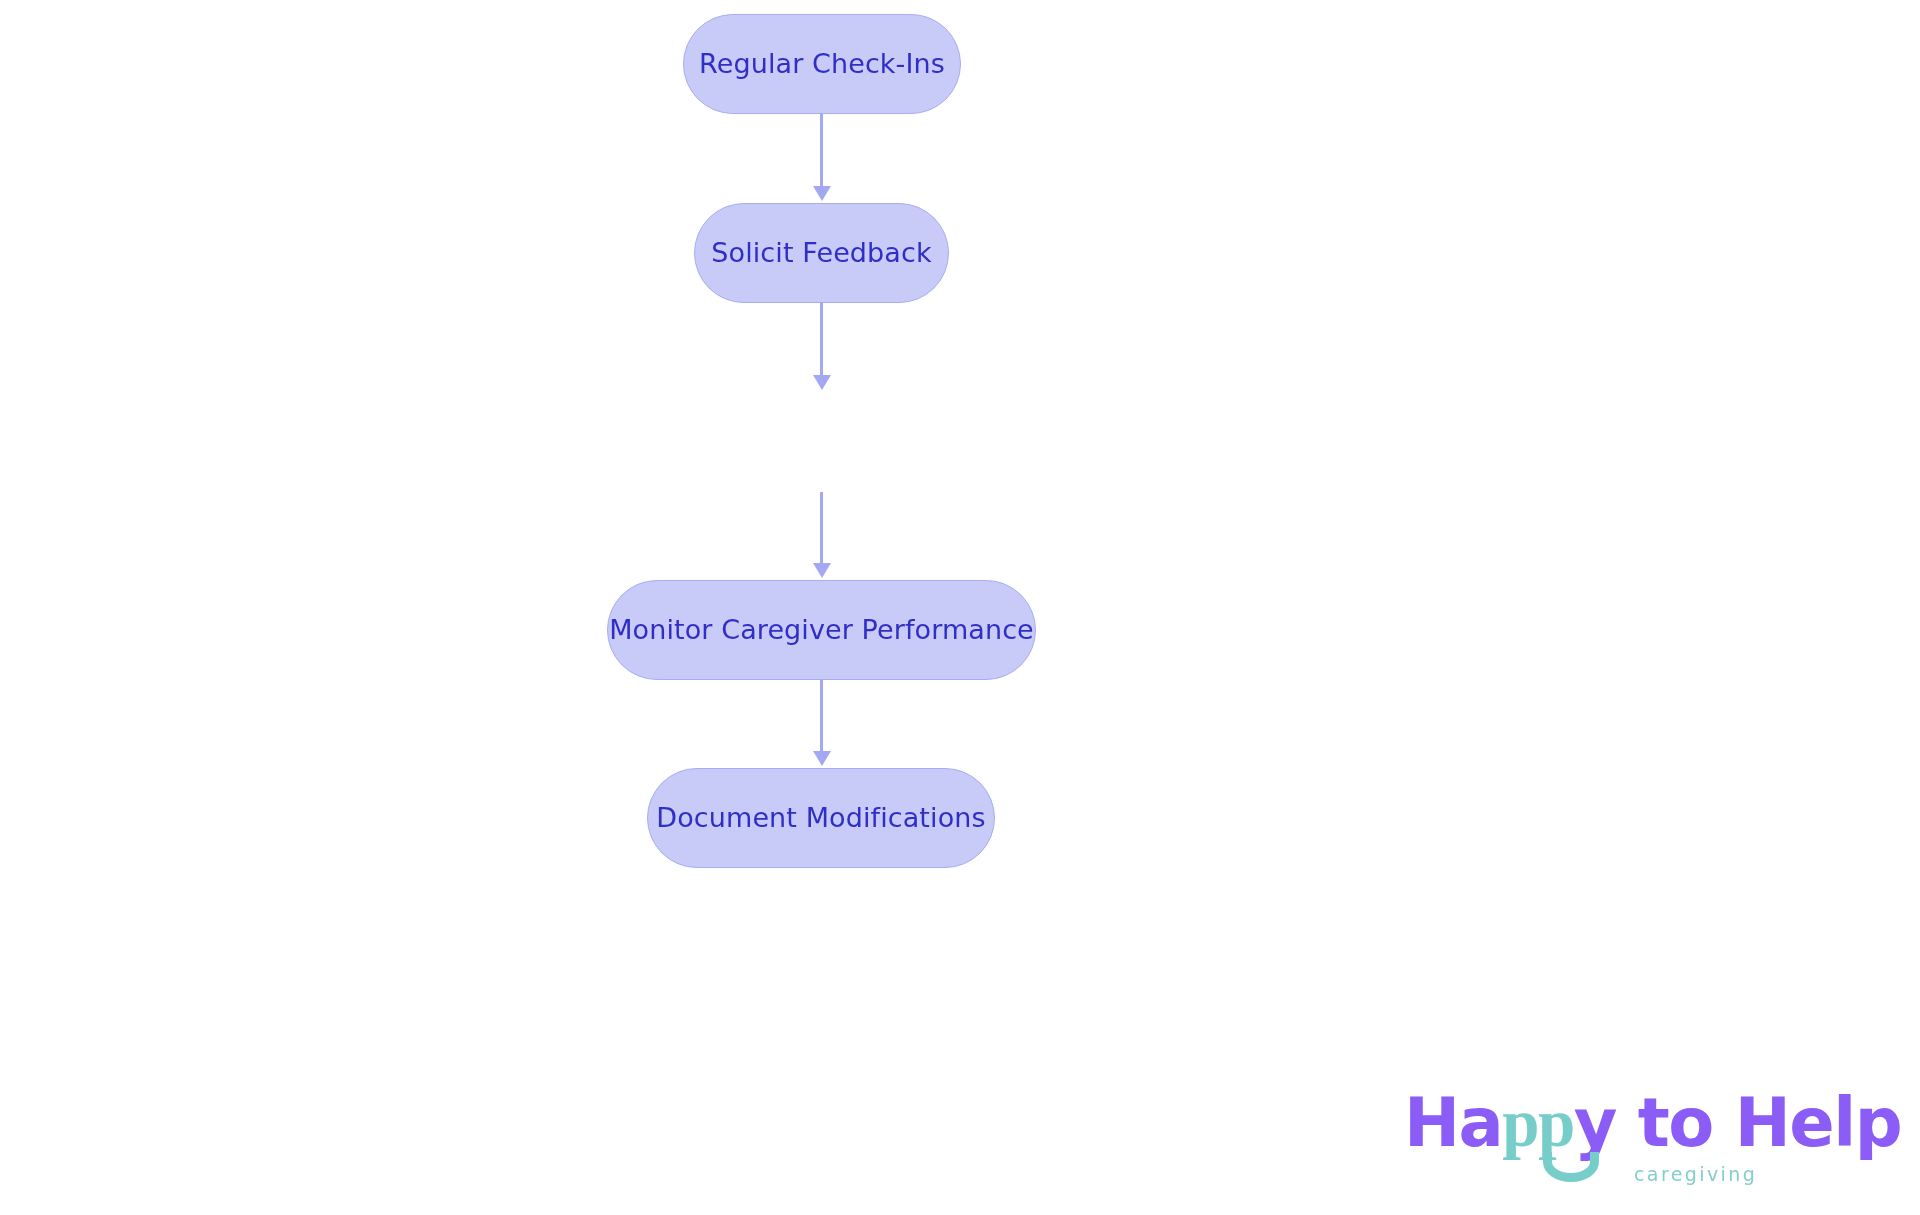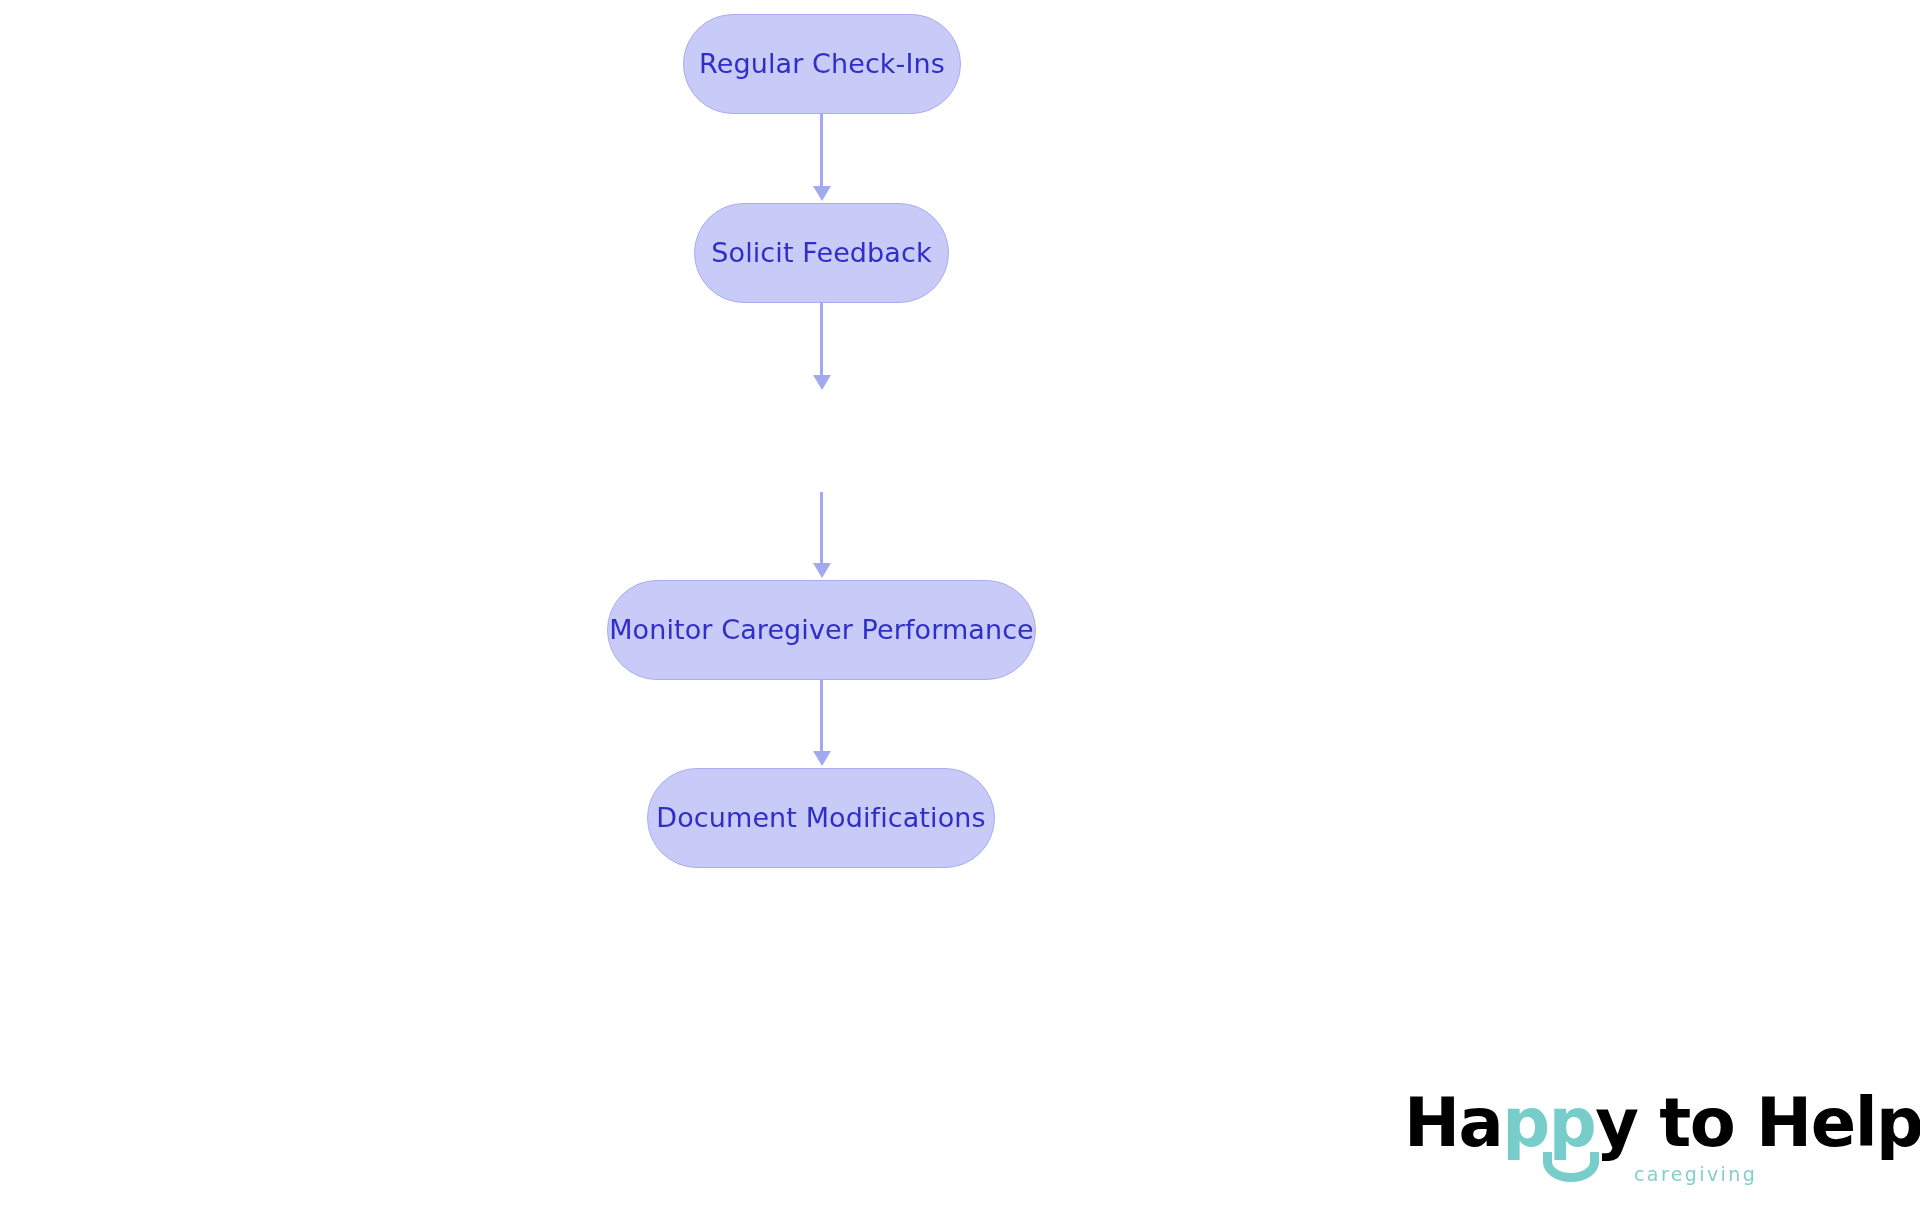--- a/index.html
+++ b/index.html
@@ -74,22 +74,22 @@
     position: absolute;
     left: 0;
     top: 0;
     font-family: "DejaVu Sans", "Liberation Sans", sans-serif;
     font-size: 67px;
     font-weight: 700;
     letter-spacing: -1.5px;
     line-height: 1;
     white-space: nowrap;
   }
-  .logo-coral { color: #000000; }
-  .logo-teal  { color: #77cdca; }
+  .logo-coral { color: #8b5cf6; }
+  .logo-teal  { color: #77cdca; font-family: Liberation Serif, serif; }
   .logo-smile {
     position: absolute;
     left: 139px;
     top: 62px;
     width: 56px;
     height: 30px;
     border: 9px solid #77cdca;
     border-top: none;
     border-bottom-left-radius: 56px 40px;
     border-bottom-right-radius: 56px 40px;

